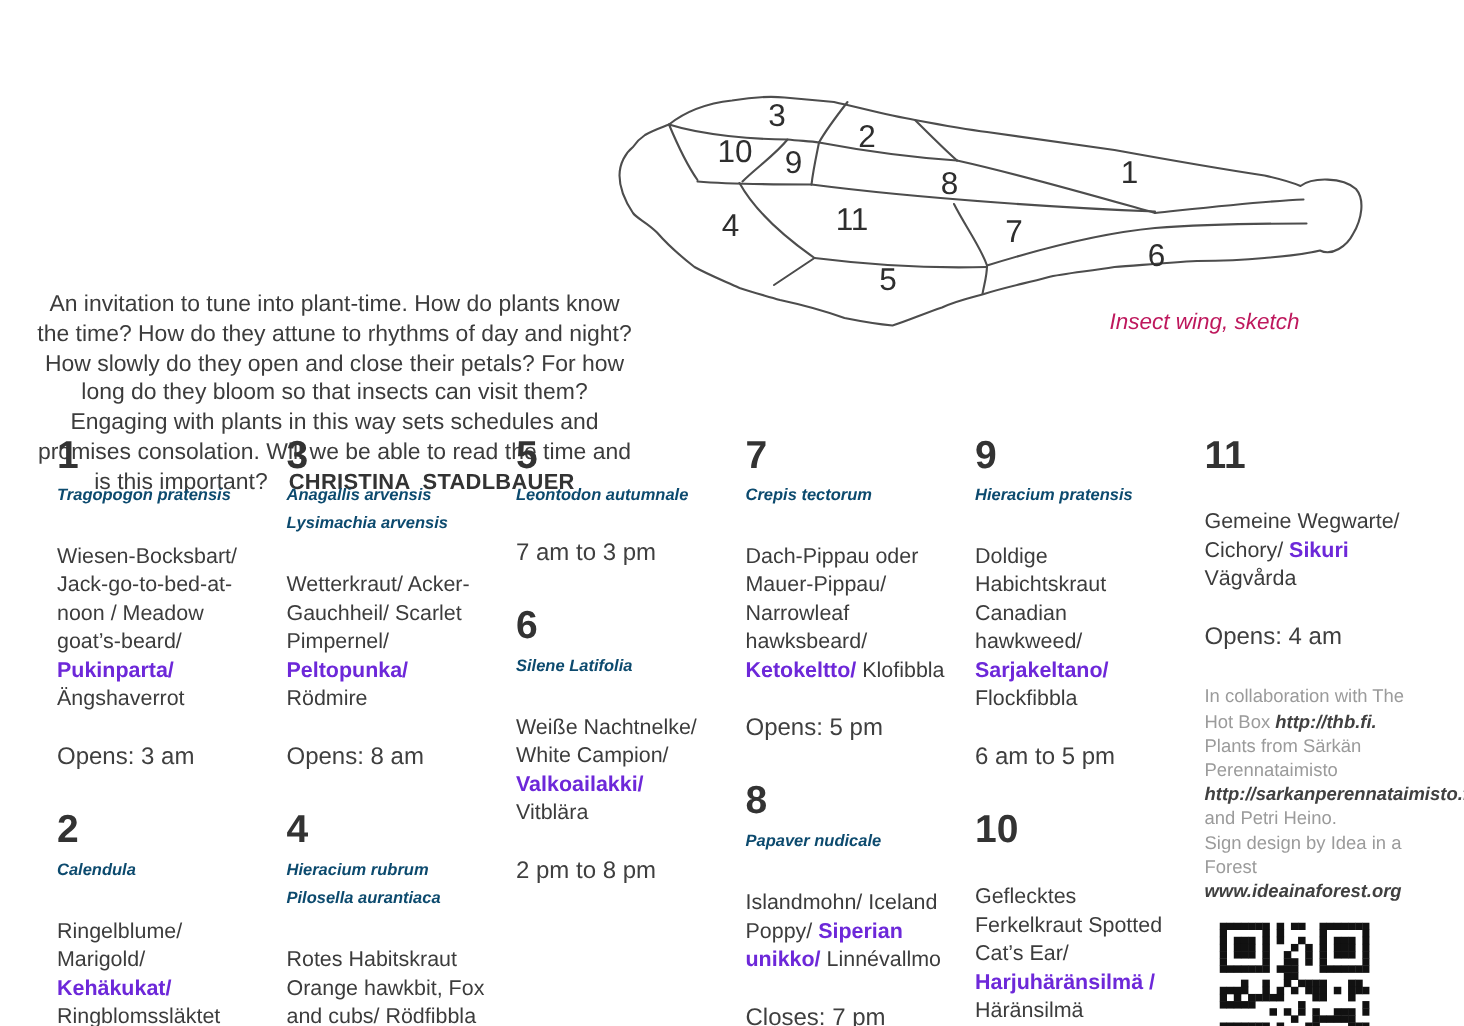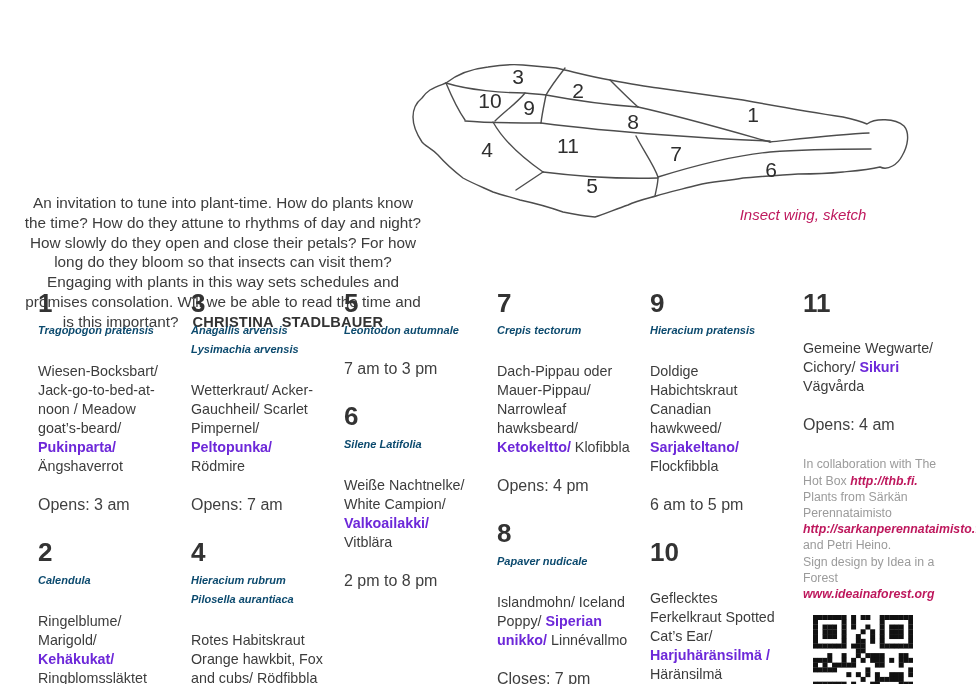--- a/index.html
+++ b/index.html
@@ -21,21 +21,21 @@
   .col{width:134px;flex:0 0 134px;}
   .entry + .entry{margin-top:25px;}
   .num{font-size:26px;font-weight:bold;color:#333333;line-height:1.05;}
   .species{font-size:11px;font-style:italic;font-weight:bold;color:#0c4a6e;
            line-height:19px;margin-top:4px;white-space:pre-line;}
   .names{font-size:14.3px;line-height:19px;margin-top:22px;color:#3c3c3c;}
   .names b{color:#6d28d9;}
   .time{font-size:16px;margin-top:20px;color:#3f3f3f;}
   .credits{margin-top:22px;width:142px;font-size:12.3px;line-height:16.2px;
            color:#9b9b9b;white-space:pre-line;}
-  .credits b{font-style:italic;font-weight:bold;color:#be185d;}
+  .credits b{font-style:italic;font-weight:bold;color:#404040;}
   .qr{width:100px;height:100px;display:block;margin:13px 0 0 10px;}
 </style>
 </head>
 <body>
 
 <div class="page">
 
 
   <p class="intro"><span>An invitation to tune into plant-time. How do plants know the time? How do they attune to rhythms of day and night? How slowly do they open and close their petals? For how long do they bloom so that insects can visit them? Engaging with plants in this way sets schedules and promises consolation. Will we be able to read the time and is this important?</span><span class="author">CHRISTINA  STADLBAUER</span></p>
 
@@ -121,21 +121,21 @@
           <div class="species">Calendula</div>
           <div class="names">Ringelblume/ Marigold/ <b>Kehäkukat/</b> Ringblomssläktet</div>
         </div>
       </div>
       <div class="col">
         <div class="entry">
           <div class="num">3</div>
           <div class="species">Anagallis arvensis
 Lysimachia arvensis</div>
           <div class="names">Wetterkraut/ Acker-Gauchheil/ Scarlet Pimpernel/ <b>Peltopunka/</b> Rödmire</div>
-          <div class="time">Opens: 7 am</div>
+          <div class="time">Opens: 8 am</div>
         </div>
         <div class="entry">
           <div class="num">4</div>
           <div class="species">Hieracium rubrum
 Pilosella aurantiaca</div>
           <div class="names">Rotes Habitskraut Orange hawkbit,  Fox and cubs/  Rödfibbla</div>
         </div>
       </div>
       <div class="col">
         <div class="entry">
@@ -148,21 +148,21 @@
           <div class="species">Silene Latifolia</div>
           <div class="names">Weiße Nachtnelke/ White Campion/ <b>Valkoailakki/</b> Vitblära</div>
           <div class="time">2 pm to 8 pm</div>
         </div>
       </div>
       <div class="col">
         <div class="entry">
           <div class="num">7</div>
           <div class="species">Crepis tectorum</div>
           <div class="names">Dach-Pippau oder Mauer-Pippau/ Narrowleaf hawksbeard/ <b>Ketokeltto/</b> Klofibbla</div>
-          <div class="time">Opens: 4 pm</div>
+          <div class="time">Opens: 5 pm</div>
         </div>
         <div class="entry">
           <div class="num">8</div>
           <div class="species">Papaver nudicale</div>
           <div class="names">Islandmohn/ Iceland Poppy/ <b>Siperian unikko/</b> Linnévallmo</div>
           <div class="time">Closes: 7 pm</div>
         </div>
       </div>
       <div class="col">
         <div class="entry">

